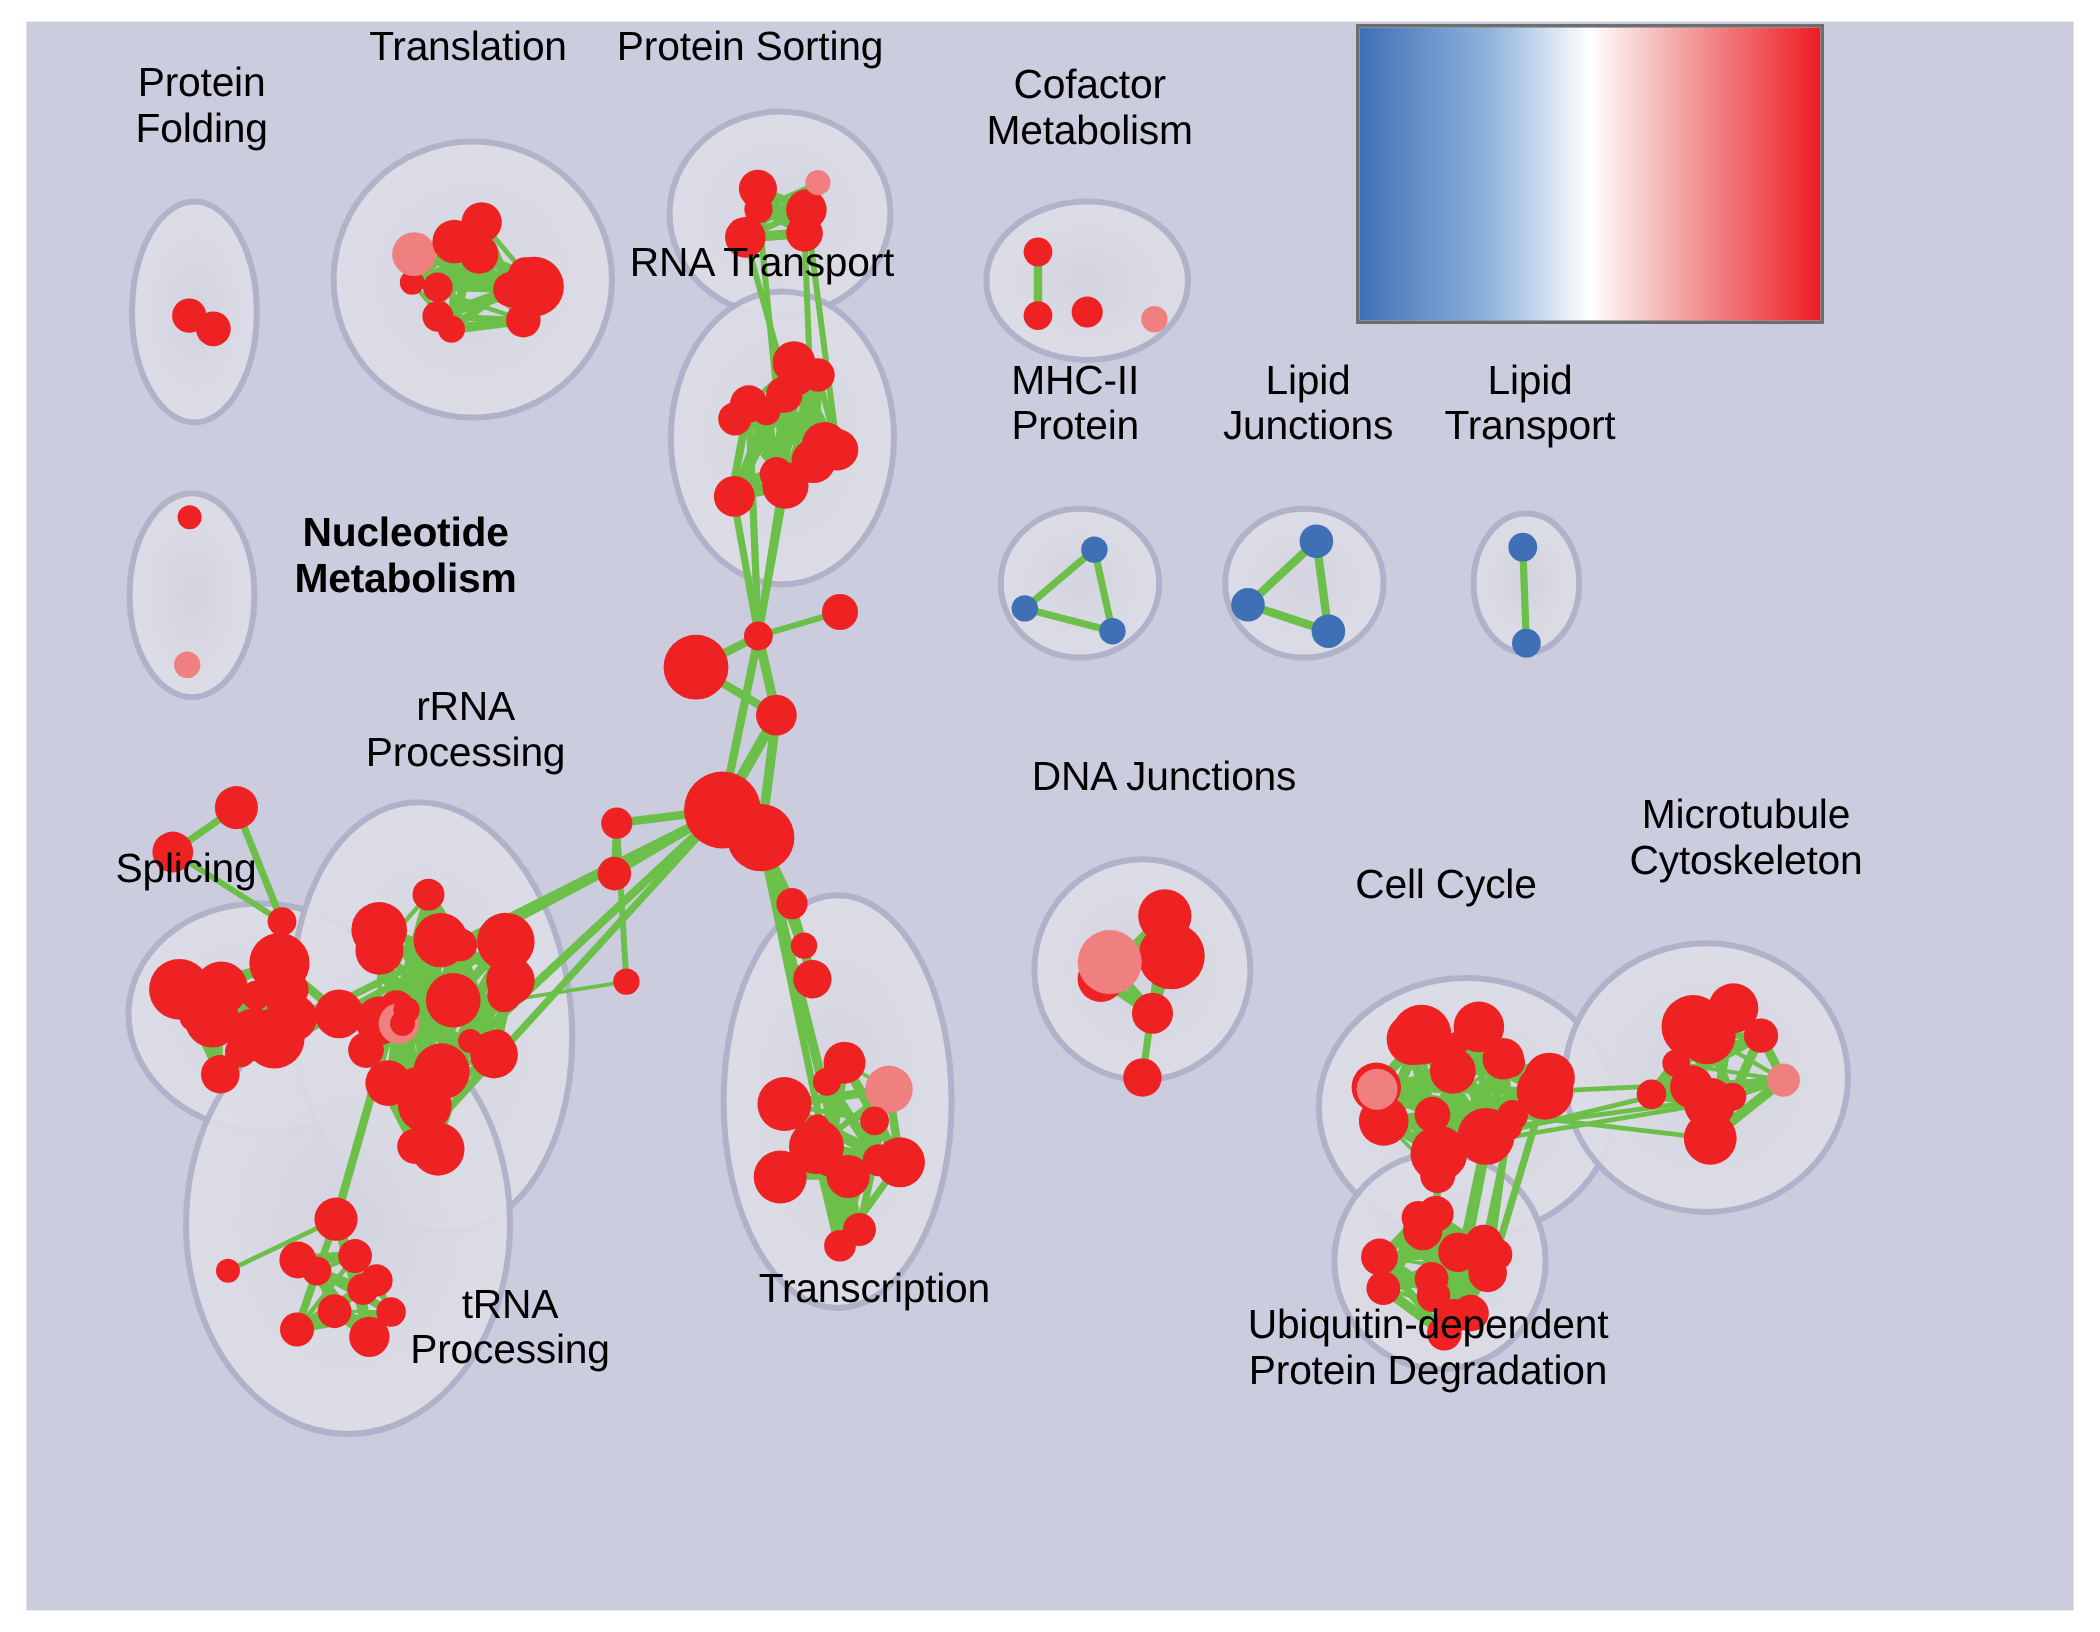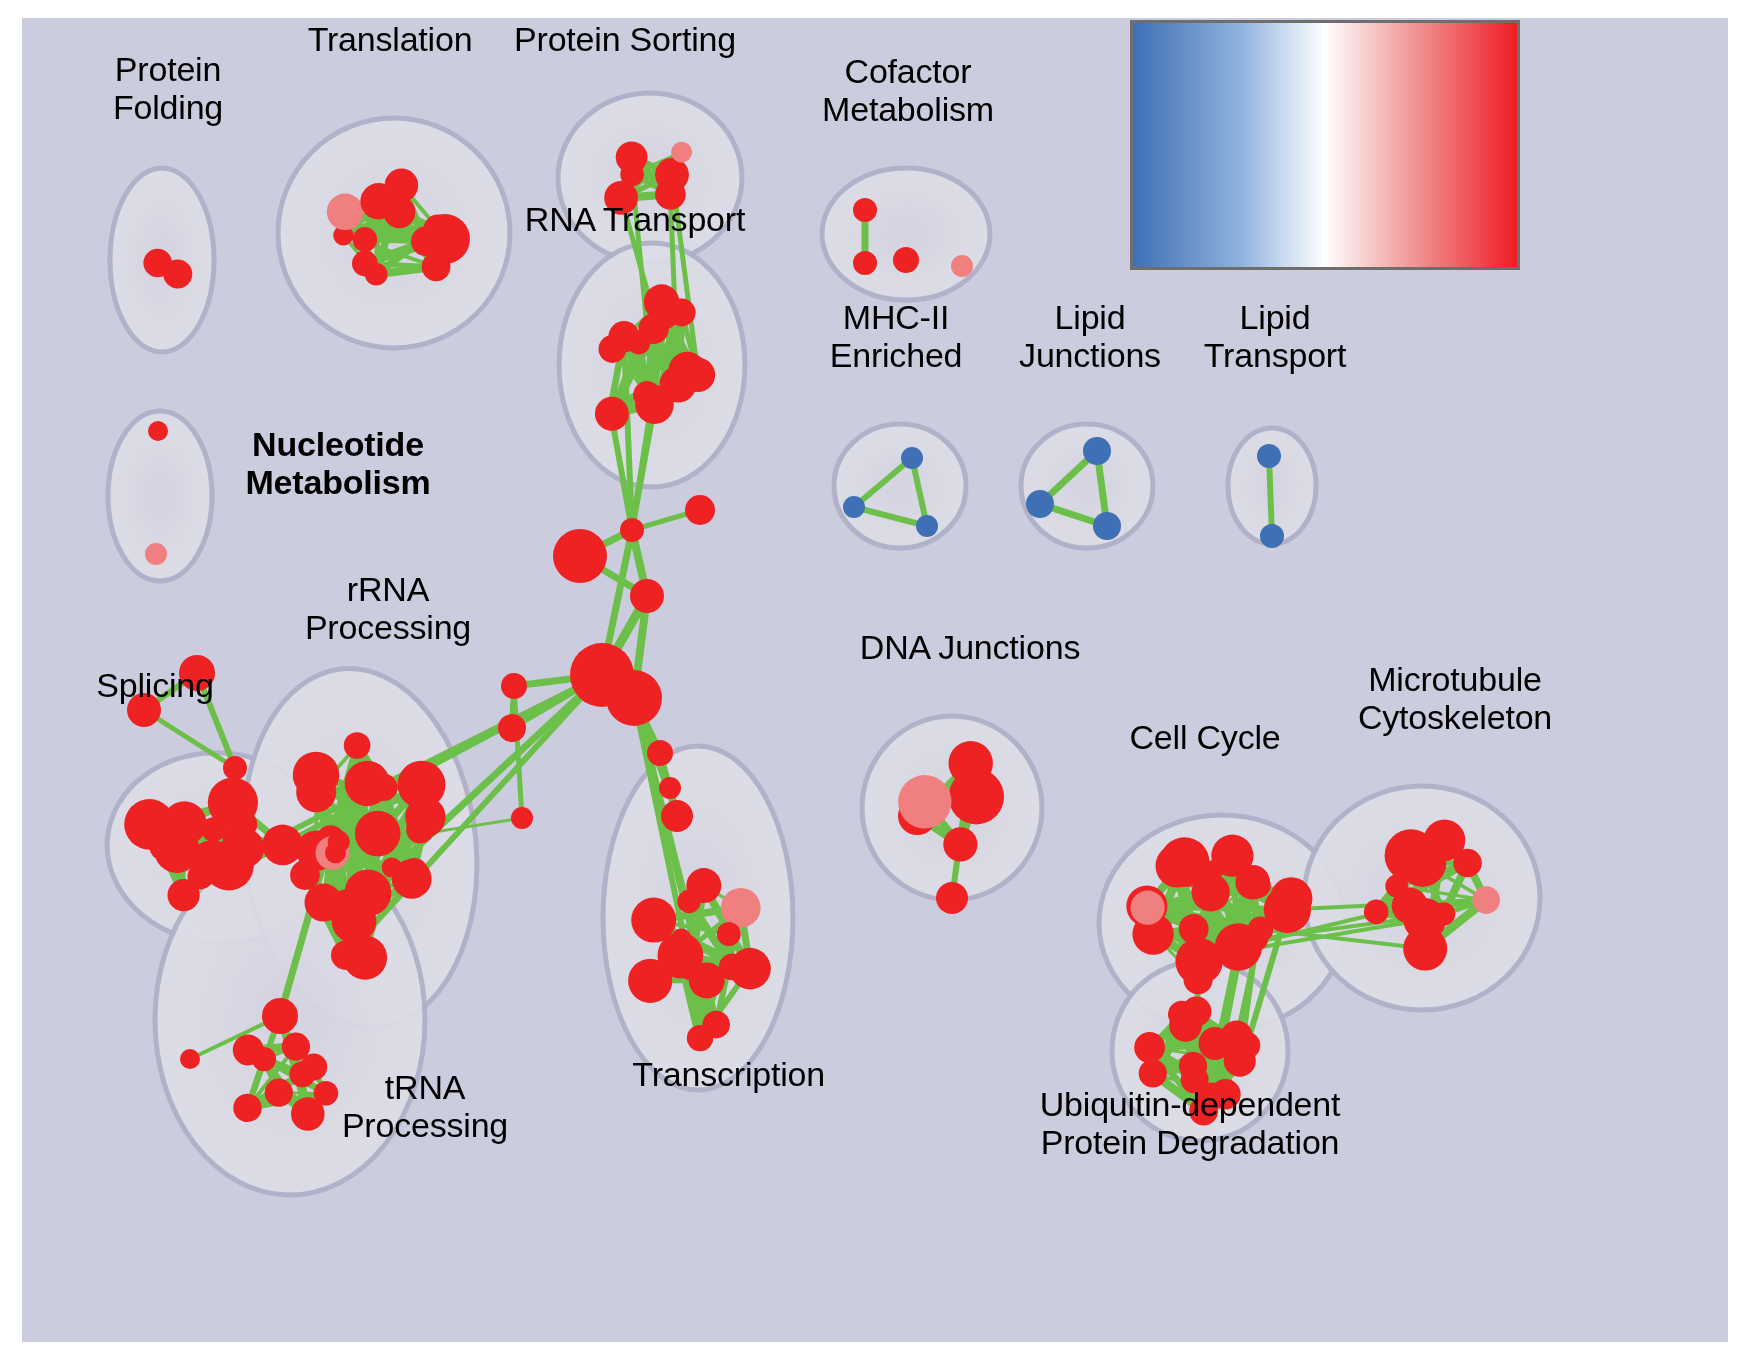--- a/index.html
+++ b/index.html
@@ -859,28 +859,28 @@
 
     <div id="labels">
         <div class="clabel" style="left: 36px; top: 32px; width: 220px;">Protein
 Folding</div>
         <div class="clabel" style="left: 228px; top: 2px; width: 280px; text-align: center;">Translation</div>
         <div class="clabel" style="left: 448px; top: 2px; width: 310px;">Protein Sorting</div>
         <div class="clabel" style="left: 458px; top: 182px; width: 310px;">RNA Transport</div>
         <div class="clabel" style="left: 756px; top: 34px; width: 260px;">Cofactor
 Metabolism</div>
         <div class="clabel" style="left: 764px; top: 280px; width: 220px;">MHC-II
-Enriched</div>
+Protein</div>
         <div class="clabel" style="left: 953px; top: 280px; width: 230px;">Lipid
 Junctions</div>
         <div class="clabel" style="left: 1138px; top: 280px; width: 230px;">Lipid
 Transport</div>
         <div class="clabel" style="left: 176px; top: 407px; width: 280px; font-weight: bold;">Nucleotide
 Metabolism</div>
-        <div class="clabel" style="left: 33px; top: 648px; width: 200px;">Splicing</div>
+        <div class="clabel" style="left: 33px; top: 687px; width: 200px;">Splicing</div>
         <div class="clabel" style="left: 236px; top: 552px; width: 260px;">rRNA
 Processing</div>
         <div class="clabel" style="left: 278px; top: 1050px; width: 250px;">tRNA
 Processing</div>
         <div class="clabel" style="left: 543px; top: 1037px; width: 260px; text-align: right;">Transcription</div>
         <div class="clabel" style="left: 778px; top: 610px; width: 340px;">DNA Junctions</div>
         <div class="clabel" style="left: 1068px; top: 700px; width: 230px;">Cell Cycle</div>
         <div class="clabel" style="left: 1273px; top: 642px; width: 320px;">Microtubule
 Cytoskeleton</div>
         <div class="clabel" style="left: 948px; top: 1067px; width: 440px;">Ubiquitin-dependent

